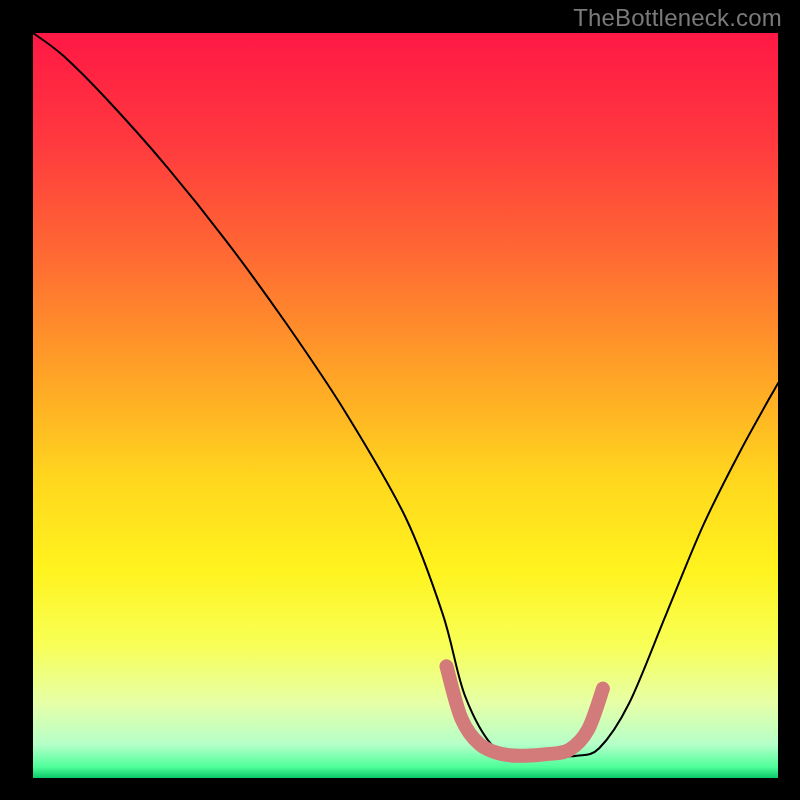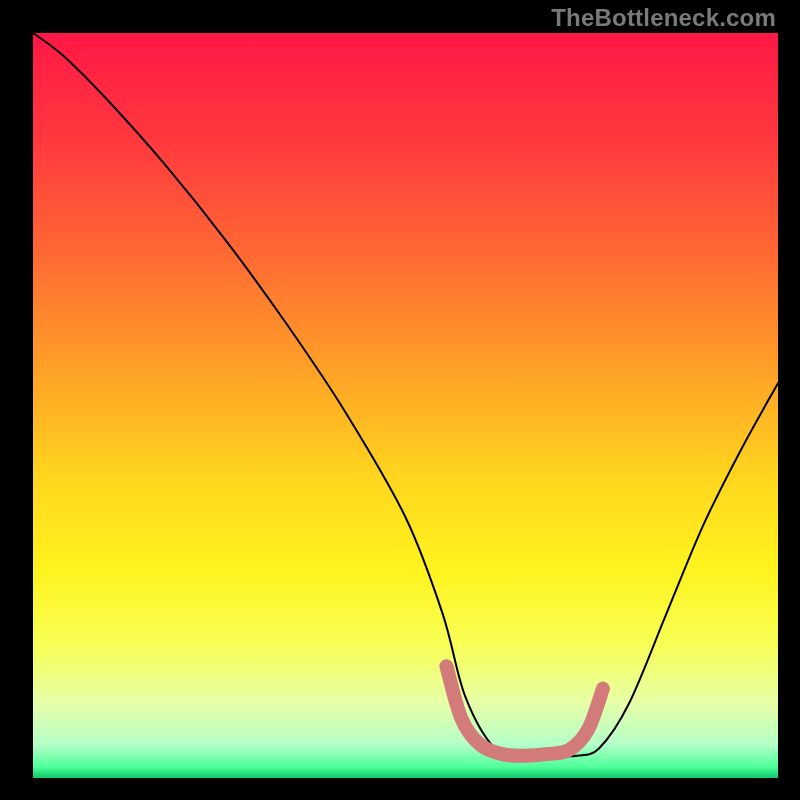--- a/index.html
+++ b/index.html
@@ -15,24 +15,24 @@
     position: absolute;
     left: 0;
     top: 0;
     width: 800px;
     height: 800px;
     background: #000;
   }
   .watermark {
     position: absolute;
     top: 4px;
-    right: 24px;
+    right: 18px;
     color: #7a7a7a;
     font-size: 24px;
-    font-weight: 700;
+    font-weight: 400;
     letter-spacing: 0.2px;
     user-select: none;
   }
   svg {
     position: absolute;
     left: 0;
     top: 0;
   }
 </style>
 </head>

